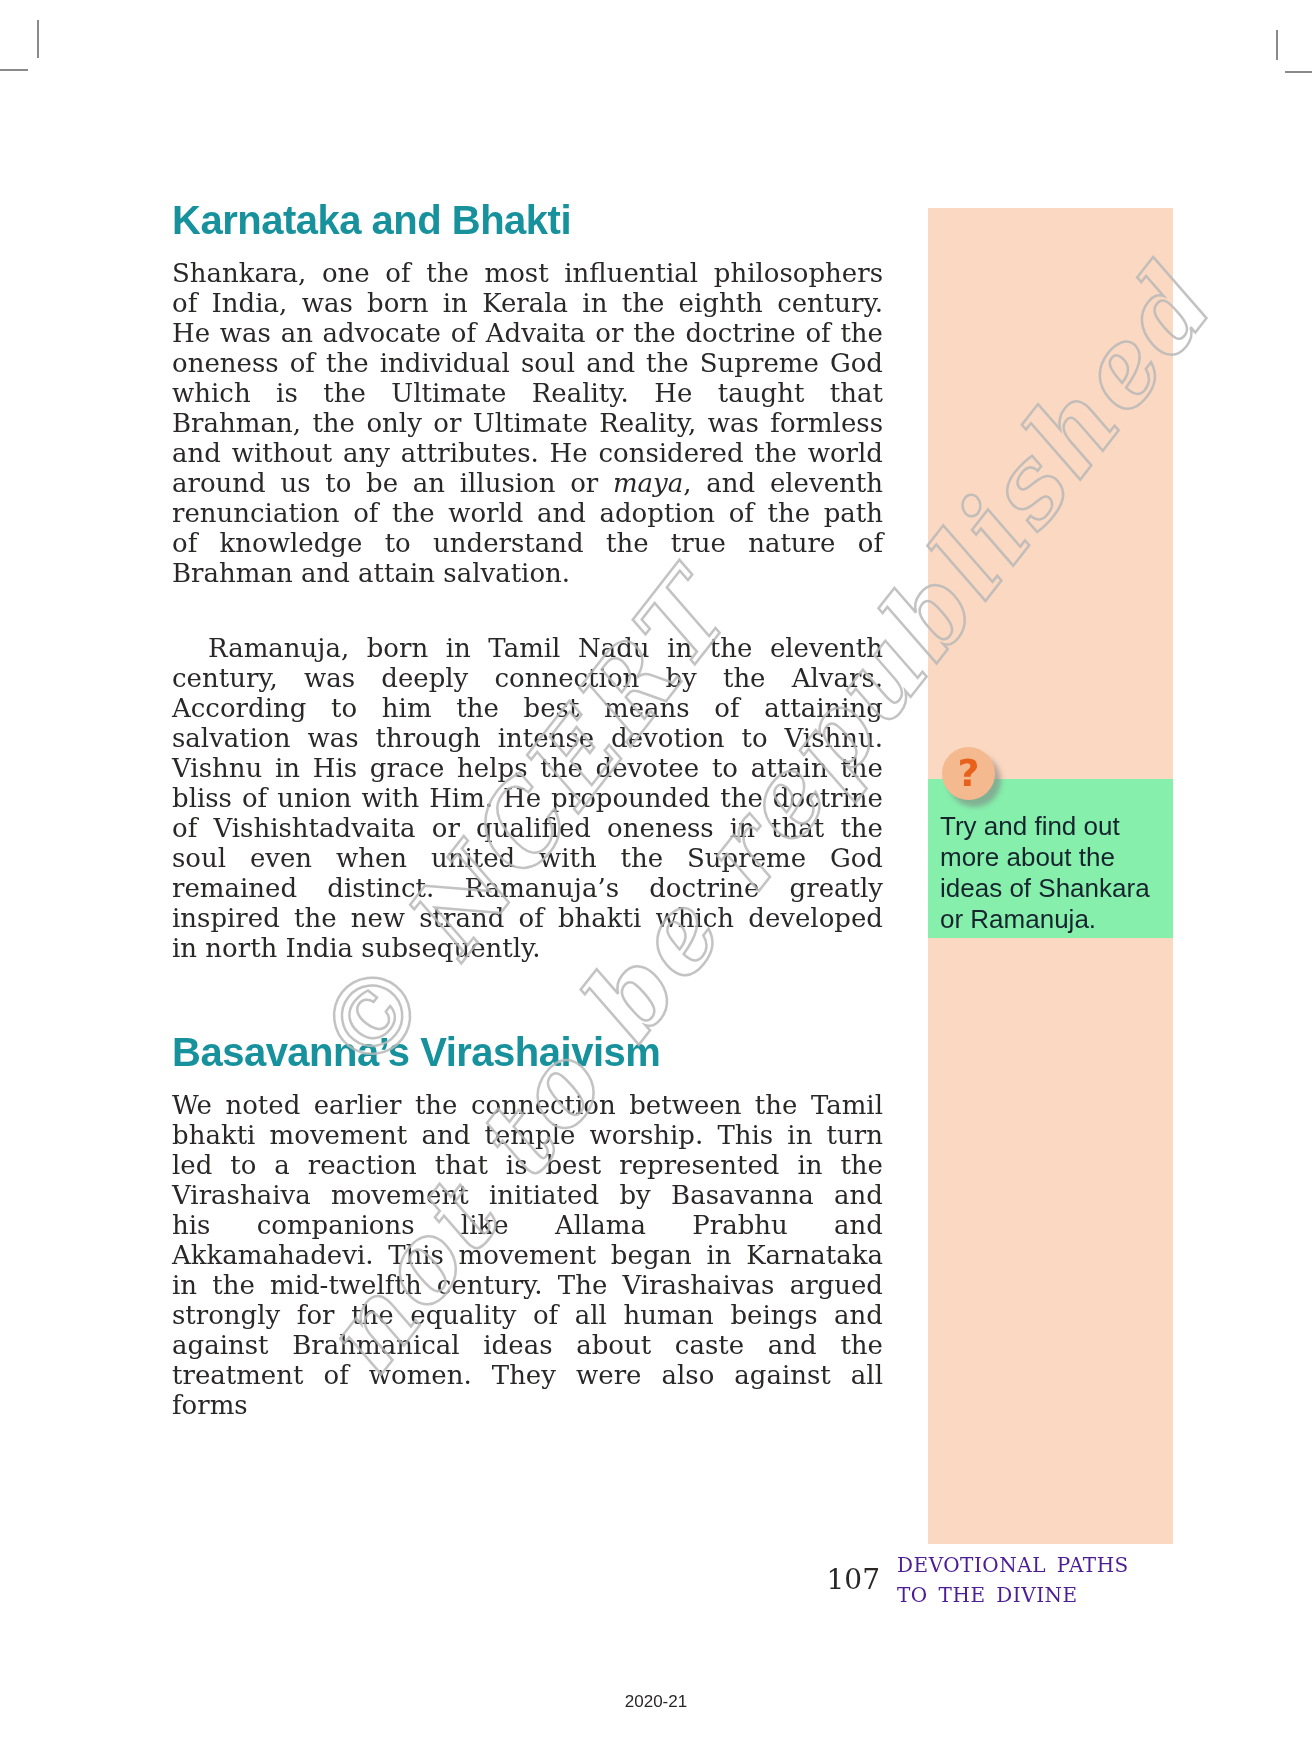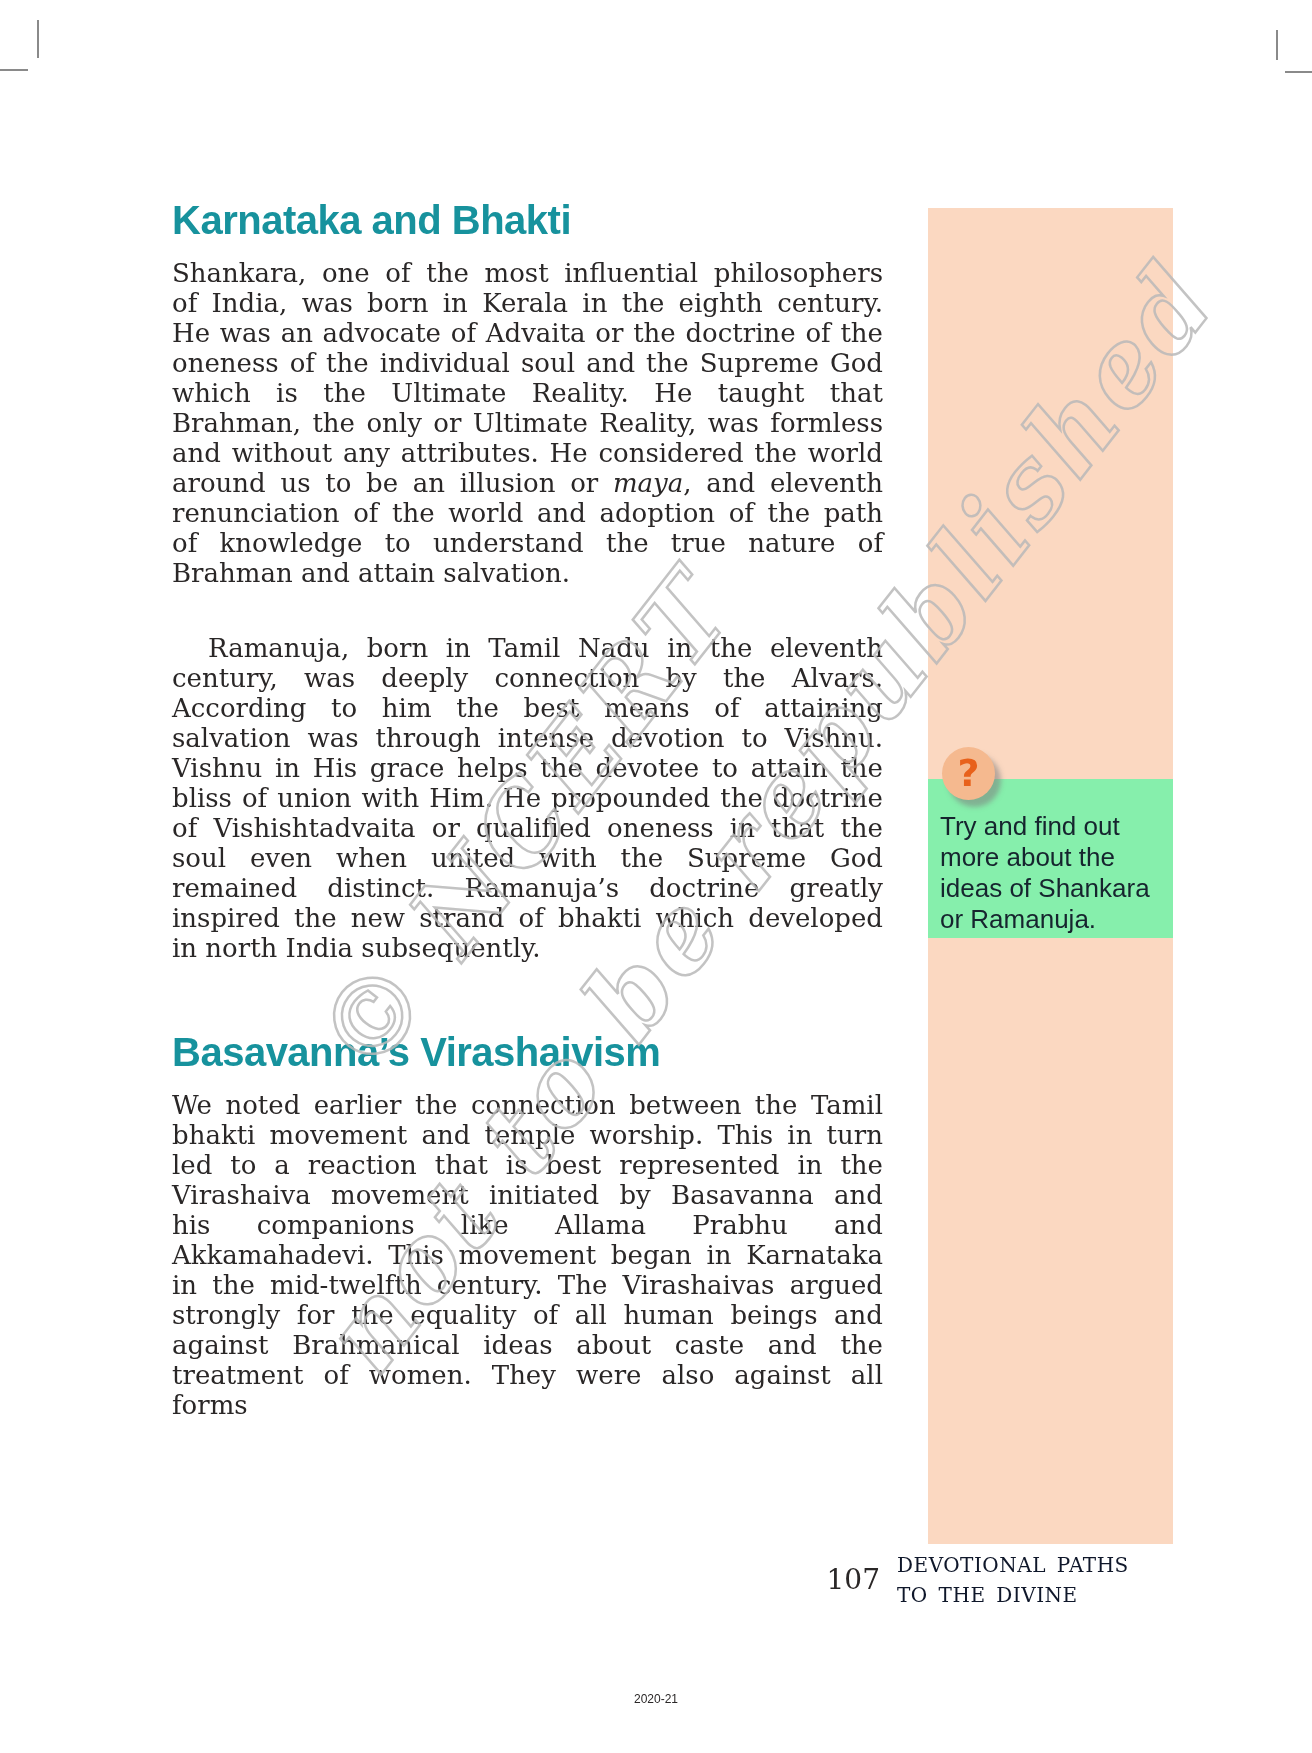--- a/index.html
+++ b/index.html
@@ -62,27 +62,27 @@
   
   .page-number {
     position:absolute; left:800px; top:1563px; width:80px;
     text-align:right;
     font-family:"DejaVu Serif", "Liberation Serif", serif;
     font-size:28px; color:#2A2727;
   }
   .chapter-title {
     position:absolute; left:897px; top:1550px; width:280px;
     font-family:"DejaVu Serif", "Liberation Serif", serif;
-    font-size:20px; line-height:30px; color:#0f172a;
+    font-size:20px; line-height:30px; color:#4c1d95;
     letter-spacing:0.5px; word-spacing:4px;
   }
   .year-mark {
     position:absolute; left:0; top:1692px; width:1312px; text-align:center;
     font-family:"Liberation Sans", sans-serif;
-    font-size:12px; color:#2A2727;
+    font-size:17px; color:#2A2727;
   }
 
   
   .watermark {
     position:absolute; left:70px; top:690px; width:1060px; height:380px;
     transform:rotate(-52deg);
     text-align:center;
     font-family:"DejaVu Serif", serif; font-style:italic; font-weight:700;
     font-size:105px; line-height:190px; letter-spacing:5px;
     color:rgba(201,201,201,0.35);

